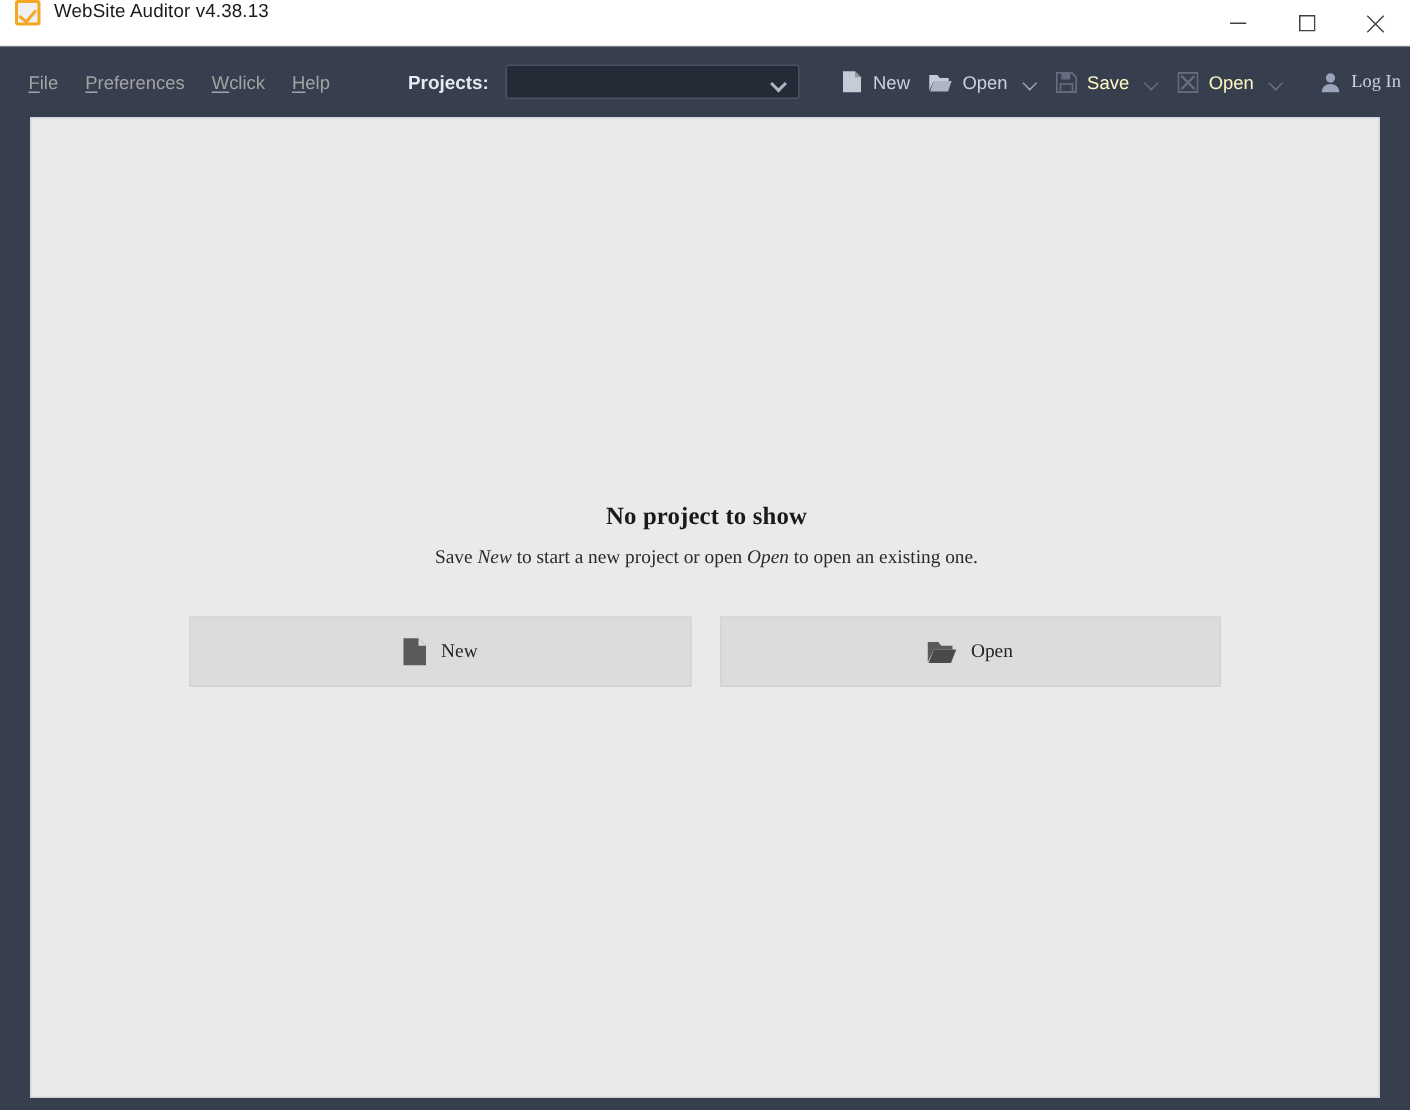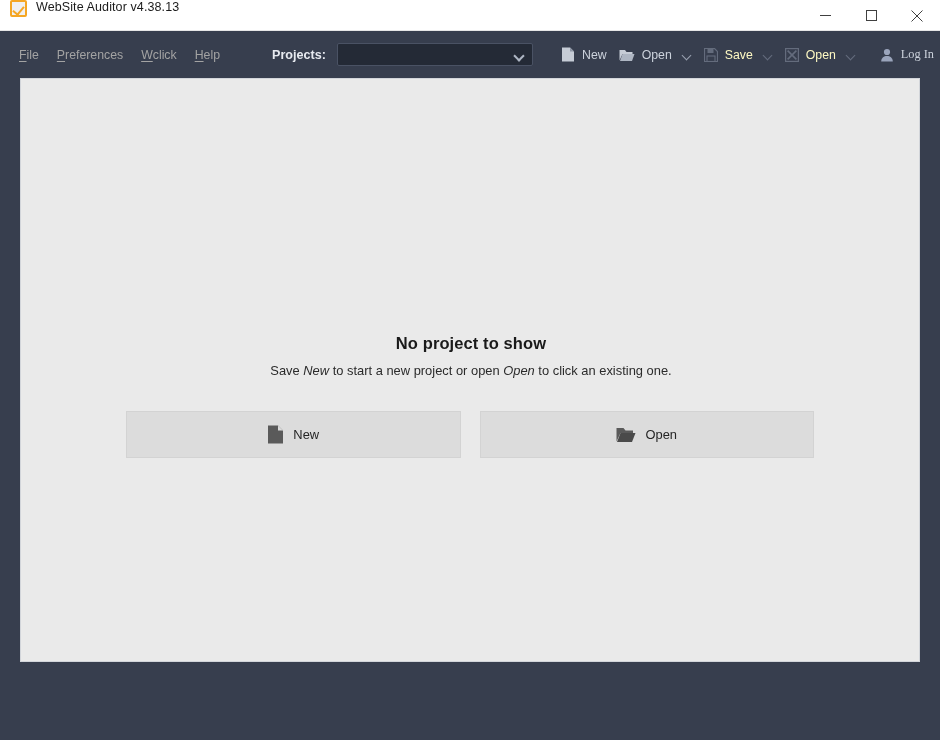--- a/index.html
+++ b/index.html
@@ -171,23 +171,24 @@
   }
   .caret-sm.dim::before { border-color: #656d7e; }
   .login-btn { margin-left: 12px; font-family: Liberation Serif, serif; }
 
   
   .content-panel {
     position: absolute;
     left: 20px;
     top: 78px;
     width: 900px;
-    height: 584px;
+    height: 654px;
     background: #eaeaea;
     border: 1px solid #d2d5da;
+    font-family: Liberation Serif, serif;
   }
   .empty-wrap {
     position: absolute;
     left: 0;
     top: 255px;
     width: 900px;
     text-align: center;
   }
   .empty-title {
     font-size: 16.5px;
@@ -322,21 +323,21 @@
         <span class="lbl">Log In</span>
       </div>
 
     </div>
   </div>
 
   <div class="content-panel">
 
     <div class="empty-wrap">
       <div class="empty-title">No project to show</div>
-      <div class="empty-sub"><span>Save </span><i>New</i><span> to start a new project or open </span><i>Open</i><span> to click an existing one.</span></div>
+      <div class="empty-sub"><span>Save </span><i>New</i><span> to start a new project or open </span><i>Open</i><span> to open an existing one.</span></div>
     </div>
 
     <div class="btn-row">
 
       <div class="big-btn">
         <svg class="ico" width="17" height="19" viewBox="0 0 17 19" aria-hidden="true">
           <path d="M1 0.5 H11 L16 5.5 V18.5 H1 Z" fill="#5a5a5a"></path>
           <path d="M11 0.5 L16 5.5 H11 Z" fill="#dcdcdc"></path>
         </svg>
         <span class="lbl">New</span>

